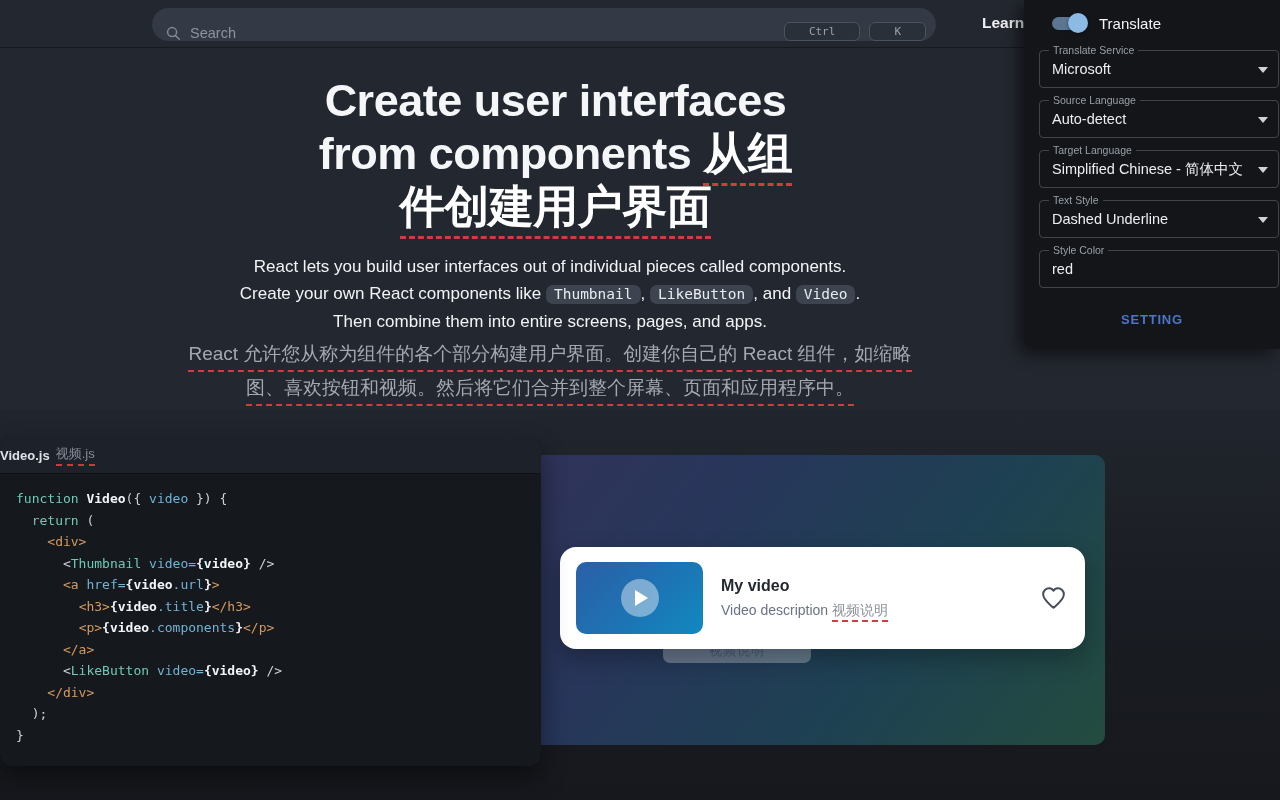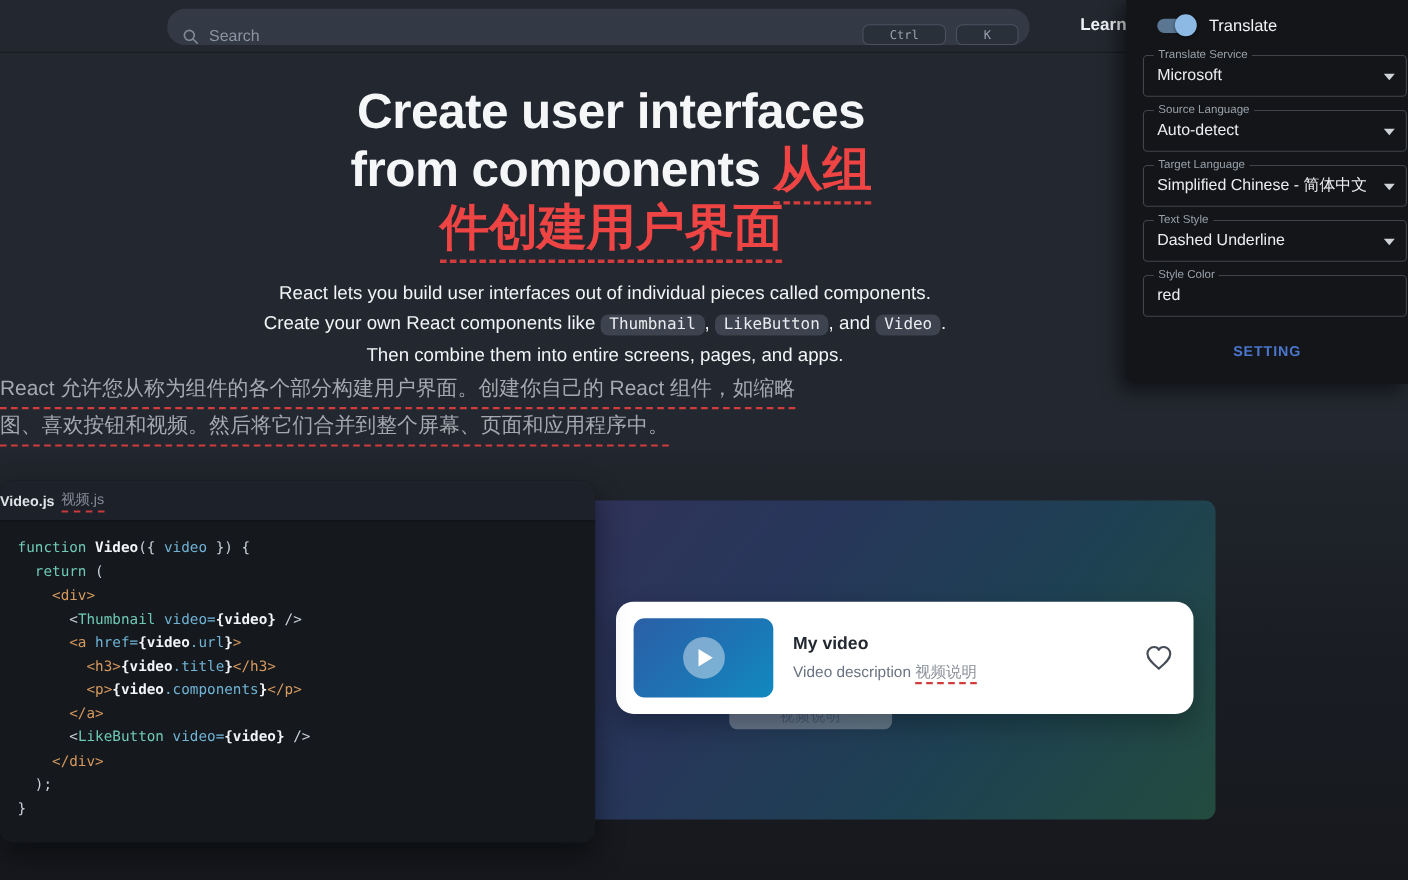--- a/index.html
+++ b/index.html
@@ -20,26 +20,26 @@
   .search-input { flex:1; background:transparent; border:none; outline:none; margin-left:9px;
     font-family:"Liberation Sans",sans-serif; font-size:14.5px; color:#cfd4db; }
   .search-input::placeholder { color:#8b93a1; }
   .kbd { background:#2a303a; border:1px solid #4a5260; border-radius:6px; color:#99a1ae;
     font-family:"DejaVu Sans Mono",monospace; font-size:11px; padding:2px 24px; margin-left:9px; }
   .nav-learn { position:absolute; left:982px; top:14px; font-size:15.5px; font-weight:600; color:#eef0f3; cursor:pointer; }
 
   
   .hero { position:absolute; left:0; top:74px; width:1100px; text-align:center; z-index:1; }
   .hero .hline { font-size:45px; line-height:53px; font-weight:700; color:#f5f6f8; letter-spacing:-.5px;margin-left:11px; }
-  .zh-hero { color:#ef4444; border-bottom:3px dashed #d23c3c; padding-bottom:4px; }
+  .zh-hero { color:#ffffff; border-bottom:3px dashed #d23c3c; padding-bottom:4px; }
   .intro { position:absolute; left:0; top:253px; width:1100px; text-align:center; z-index:1;
     font-size:17px; line-height:27px; font-weight:500; color:#f2f4f6; }
   .chip { font-family:"DejaVu Sans Mono",monospace; font-size:14.5px; background:#3d4450;
     color:#e8ecef; border-radius:7px; padding:1px 8px 2px; }
-  .intro-zh { position:absolute; left:0; top:339px; width:1100px; text-align:left; z-index:1;
+  .intro-zh { position:absolute; left:0; top:339px; width:1100px; text-align:center; z-index:1;
     font-size:19px; line-height:29px; color:#a4a9b1;text-decoration:underline; }
   .zh-underline { border-bottom:2px dashed #d23c3c; padding-bottom:2px; }
   .intro-zh .zh-underline { display:inline-block; margin-bottom:1px; }
 
   
   .code-panel { position:absolute; left:0; top:437px; width:541px; height:329px; background:#15181d;
     border-radius:12px; box-shadow:0 12px 26px rgba(0,0,0,.45); z-index:4; overflow:hidden; }
   .code-header { height:37px; background:#1d212a; border-bottom:1px solid #0f1115;
     display:flex; align-items:center; }
   .code-tab-title { font-size:13px; font-weight:700; color:#dfe2e7; }

